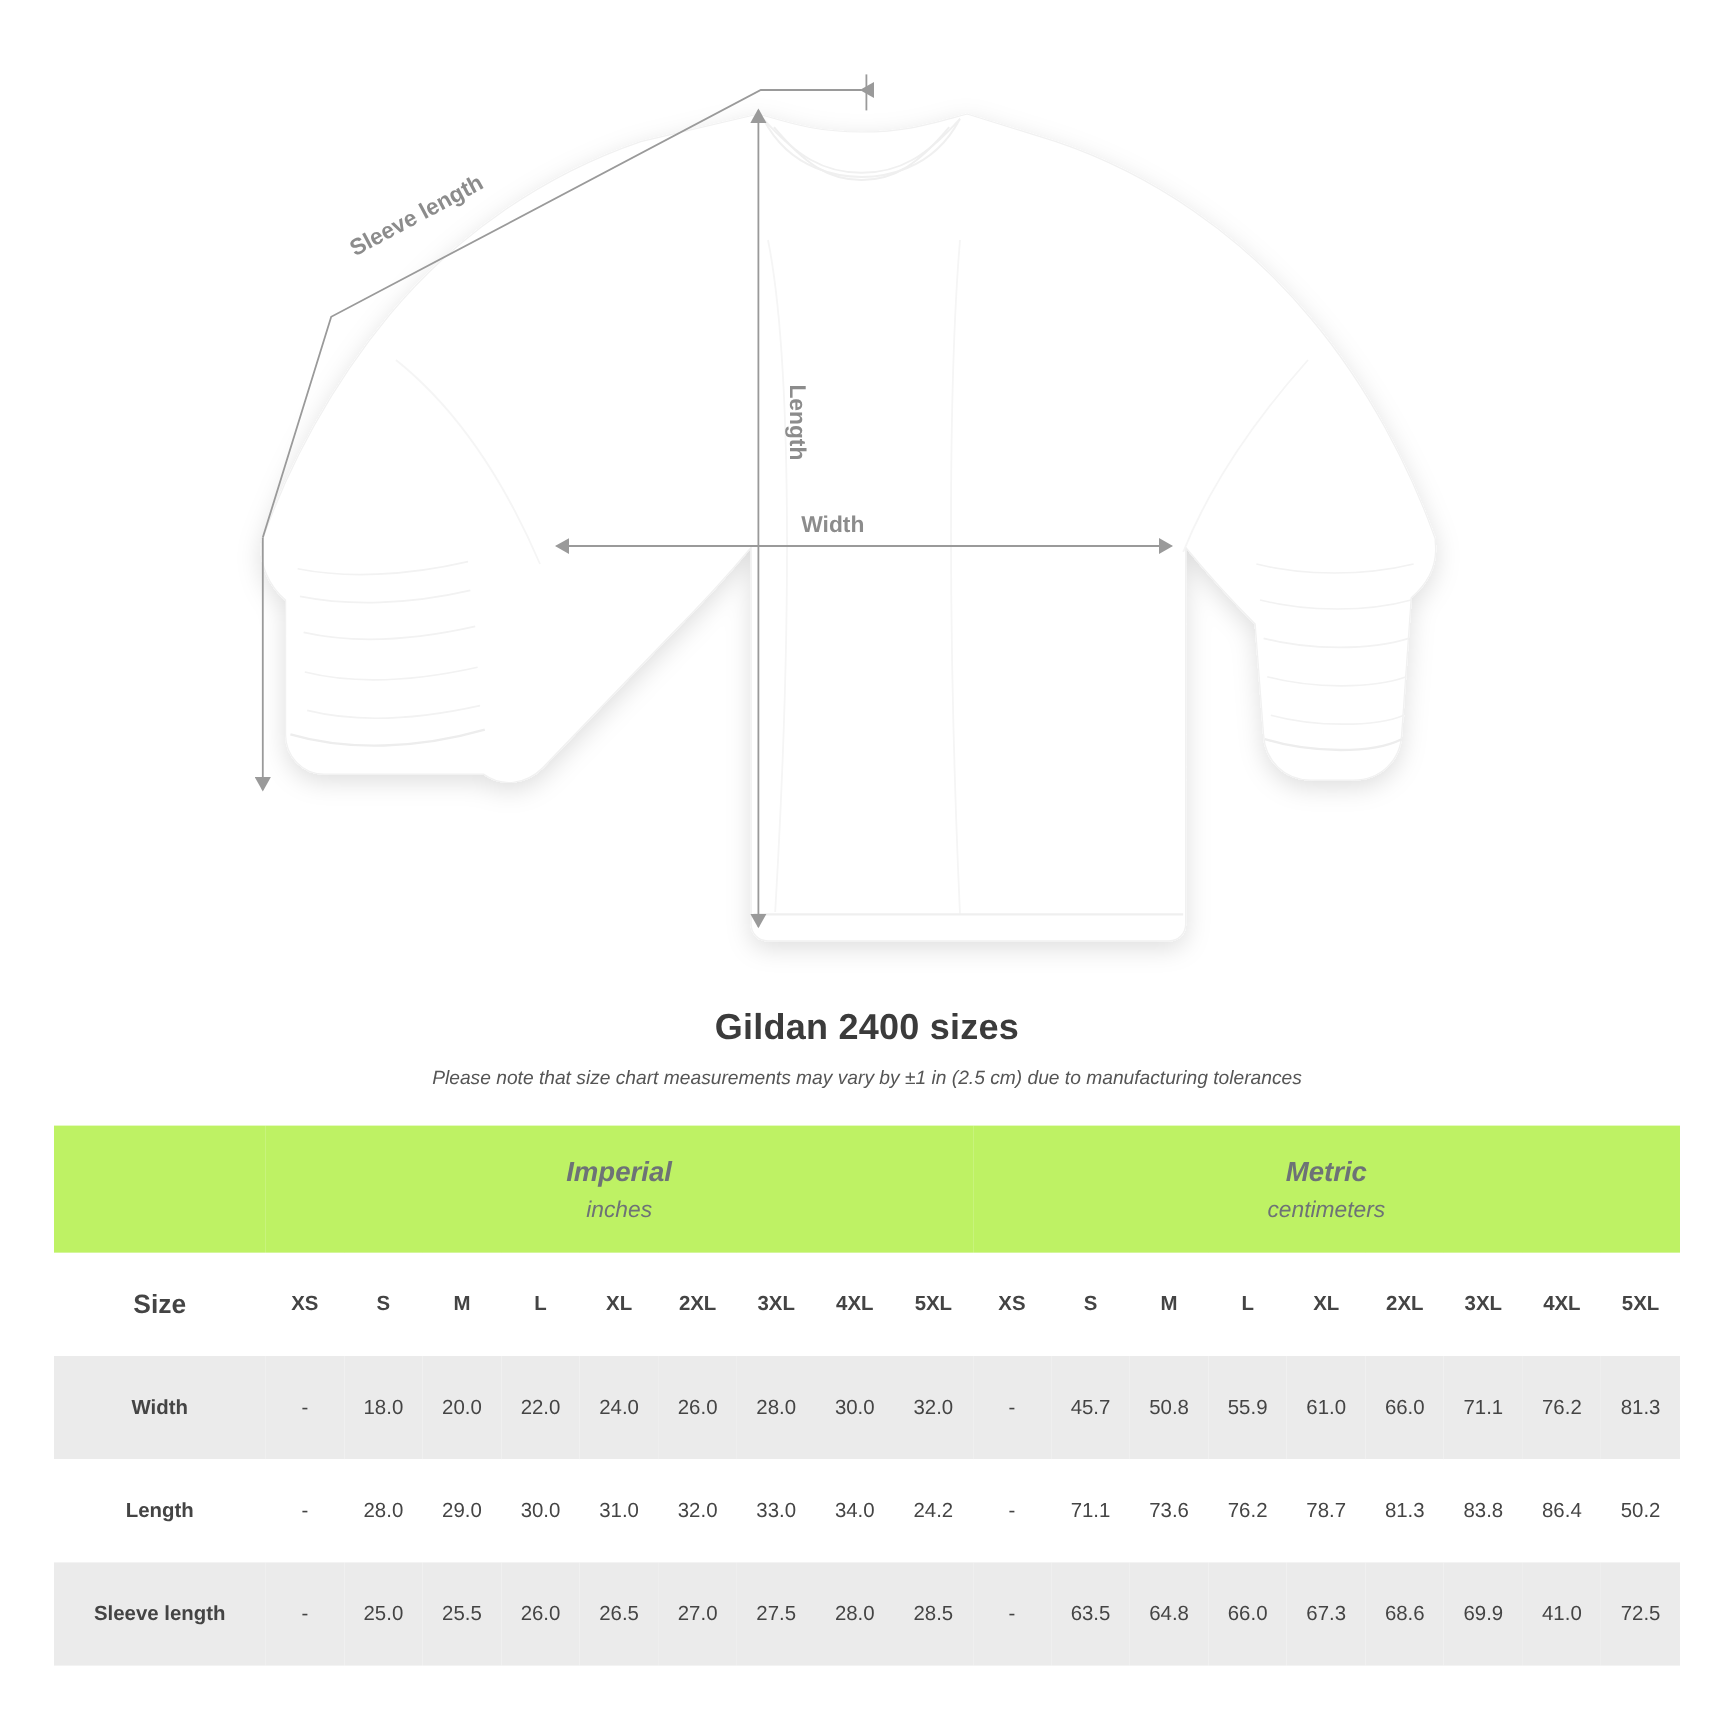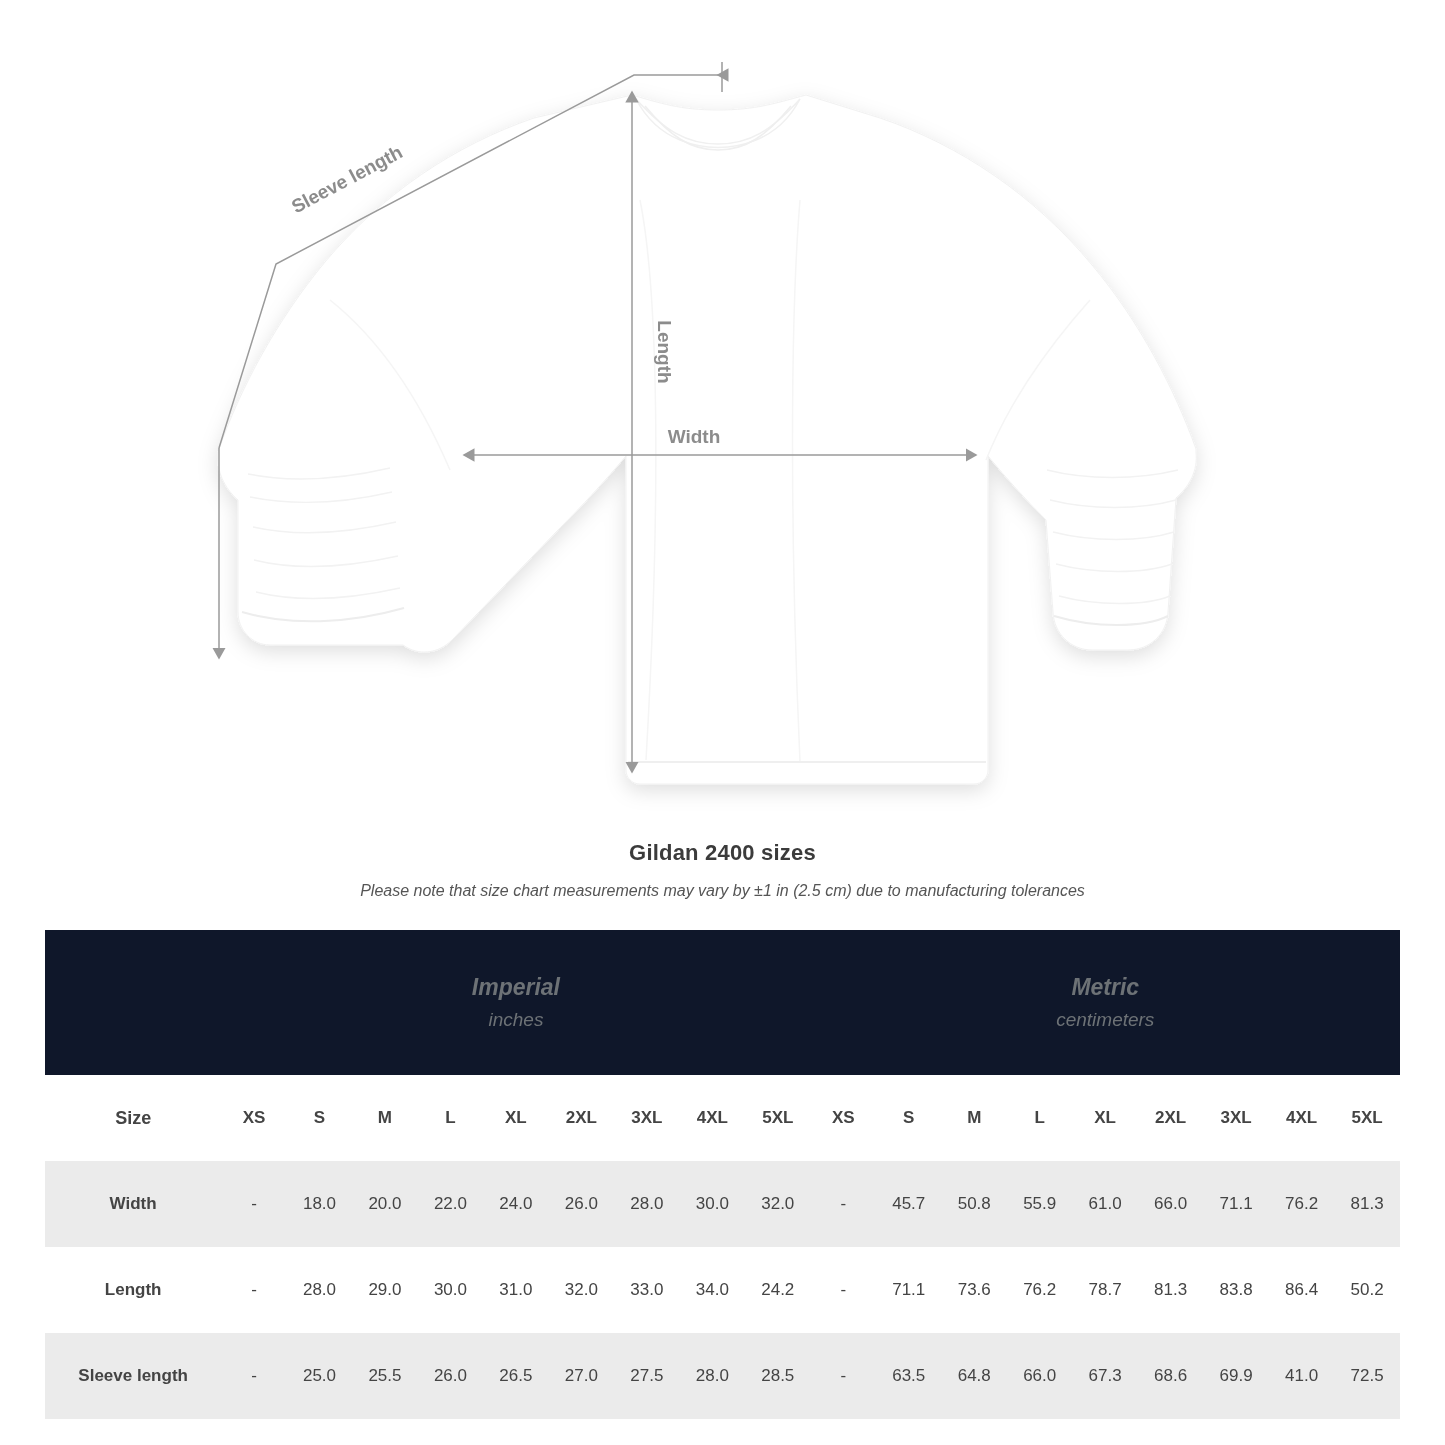--- a/index.html
+++ b/index.html
@@ -26,21 +26,21 @@
     top: 0;
     left: 0;
   }
 
   
   .titles {
     text-align: center;
     margin-top: 10px;
   }
   .chart-title {
-    font-size: 22px;
+    font-size: 30px;
     font-weight: bold;
     color: #3b3b3b;
     letter-spacing: 0.2px;
   }
   .chart-subtitle {
     font-size: 16px;
     font-style: italic;
     color: #555555;
     margin-top: 16px;
   }
@@ -60,22 +60,22 @@
   table.size-chart td, table.size-chart th {
     text-align: center;
     vertical-align: middle;
     font-size: 17px;
     color: #444444;
     border: none;
   }
 
   
   .unit-row td {
-    background: #0f172a;
-    height: 145px;
+    background: #bef264;
+    height: 106px;
     padding: 0;
     margin-top: 16px;
   }
   .unit-name {
     font-size: 23px;
     font-style: italic;
     font-weight: bold;
     color: #6d7276;
   }
   .unit-sub {
@@ -88,21 +88,21 @@
   
   .head-row td {
     height: 84px;
     font-weight: bold;
     font-size: 17.5px;
     color: #3e3e3e;
     background: #ffffff;
   }
   .head-row td.rowlabel {
     font-weight: bold;
-    font-size: 18px;
+    font-size: 22px;
   }
 
   .data-row td {
     height: 84px;
     font-size: 17.5px;
   }
   .data-row.shaded td {
     background: #ebebeb;
   }
   .data-row.plain td {

